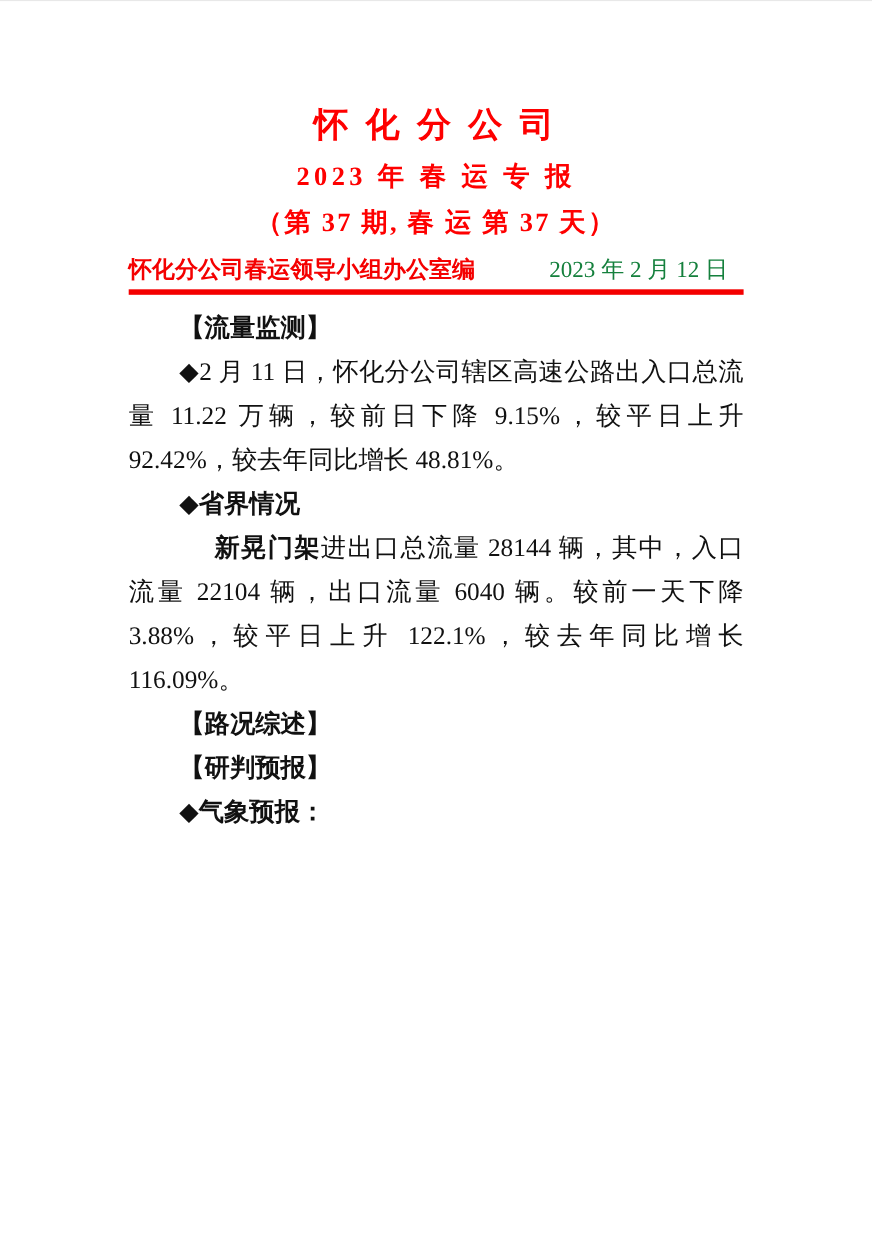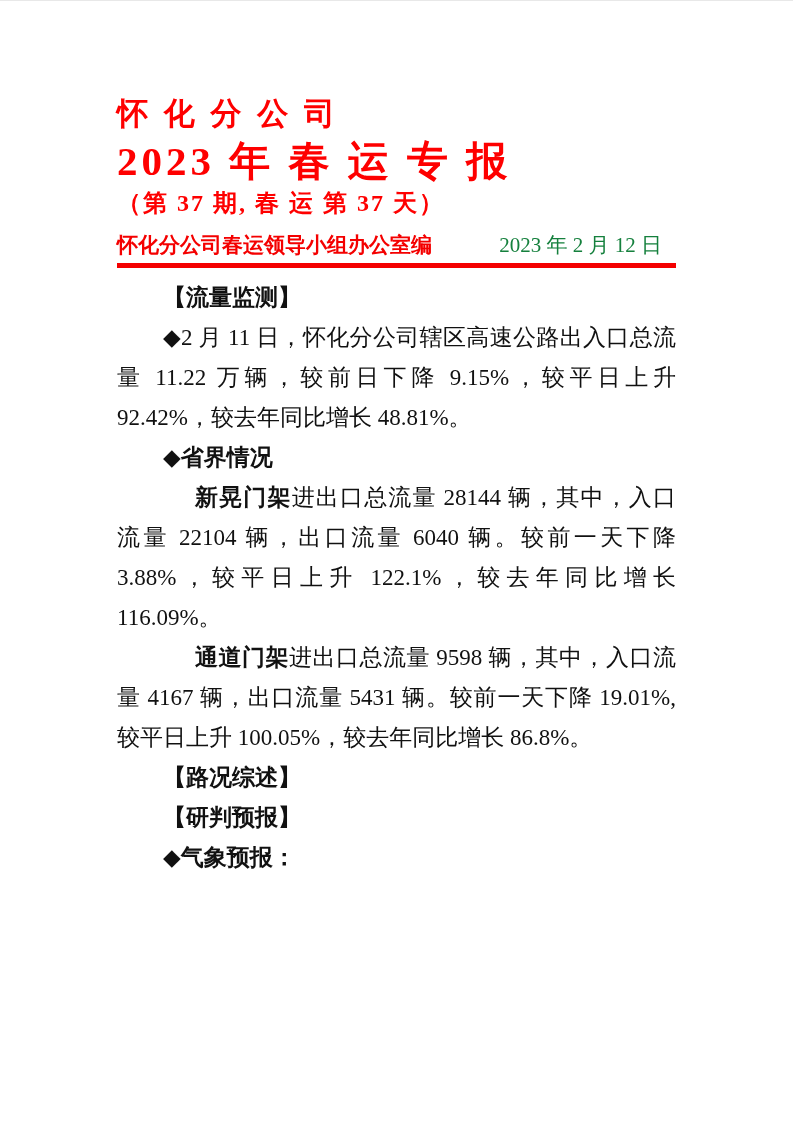--- a/index.html
+++ b/index.html
@@ -16,33 +16,33 @@
     box-sizing: border-box;
     padding: 0 117px;
     font-family: "Liberation Serif", "DejaVu Serif", serif;
     color: #111111;
     overflow: hidden;
     border-top: 1px solid #e8e8e8;
   }
   
   .title-block {
     padding-top: 92px;
-    text-align: left;
+    text-align: center;
     color: #fe0000;
   }
   .title-line1 {
     margin: 0;
     font-size: 31px;
     line-height: 42px;
     font-weight: bold;
     letter-spacing: 4px;
   }
   .title-line2 {
     margin: 5px 0 0 0;
-    font-size: 41px;
+    font-size: 24px;
     line-height: 42px;
     font-weight: bold;
     letter-spacing: 4px;
   }
   .title-issue {
     margin-top: 4px;
     font-size: 24px;
     line-height: 34px;
     font-weight: bold;
     letter-spacing: 2px;
@@ -105,21 +105,20 @@
   <main class="doc-body">
 
     <p class="section-header">【流量监测】</p>
 
     <p class="para">◆2 月 11 日，怀化分公司辖区高速公路出入口总流量 11.22 万辆，较前日下降 9.15%，较平日上升 92.42%，较去年同比增长 48.81%。</p>
 
     <p class="section-header">◆省界情况</p>
 
     <p class="para"><span class="lead-bold">新晃门架</span><span>进出口总流量 28144 辆，其中，入口流量 22104 辆，出口流量 6040 辆。较前一天下降 3.88%，较平日上升 122.1%，较去年同比增长 116.09%。</span></p>
 
-    <p class="para"><span class="lead-bold">通道门架</span><span>进出口总流量 9598 辆，其中，入口流量 4167 辆，出口流量 5431 辆。较前一天下降 19.01%,较平日上升 100.05%，较去年同比增长 86.8%。</span></p>
 
     <p class="section-header">【路况综述】</p>
 
 
     <p class="section-header">【研判预报】</p>
 
     <p class="section-header">◆气象预报：</p>
 
   </main>
 </div>

